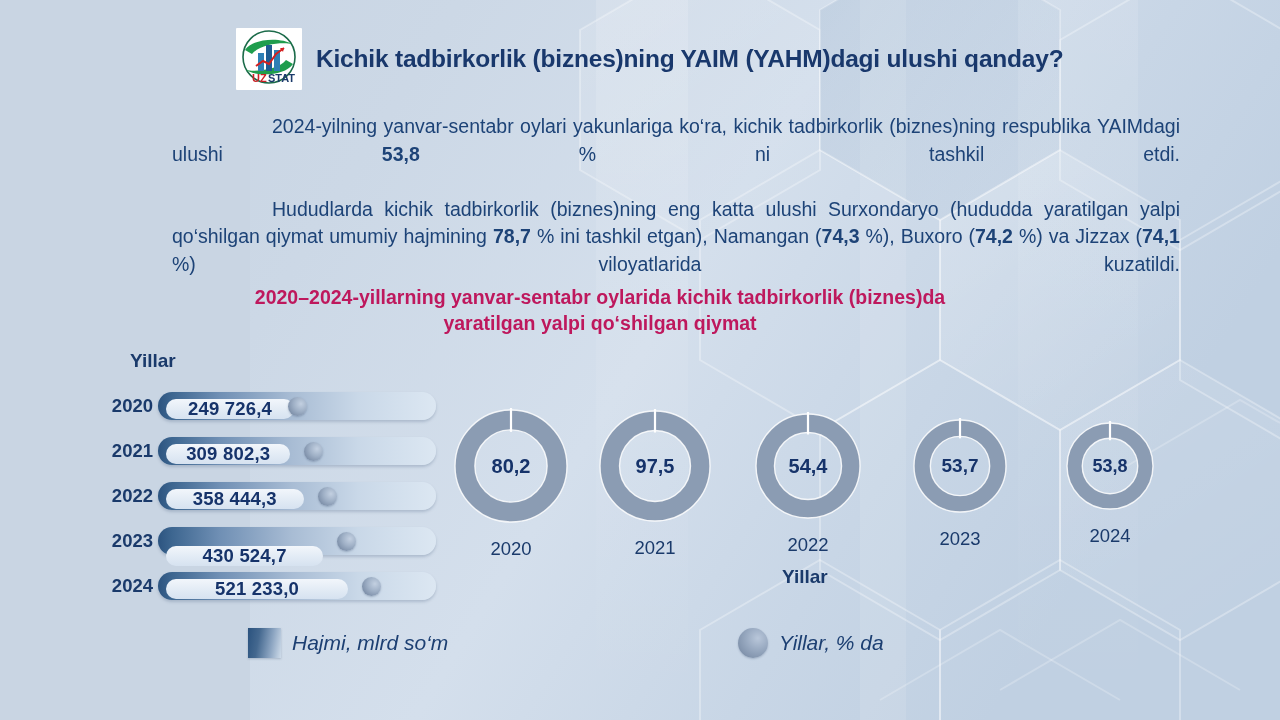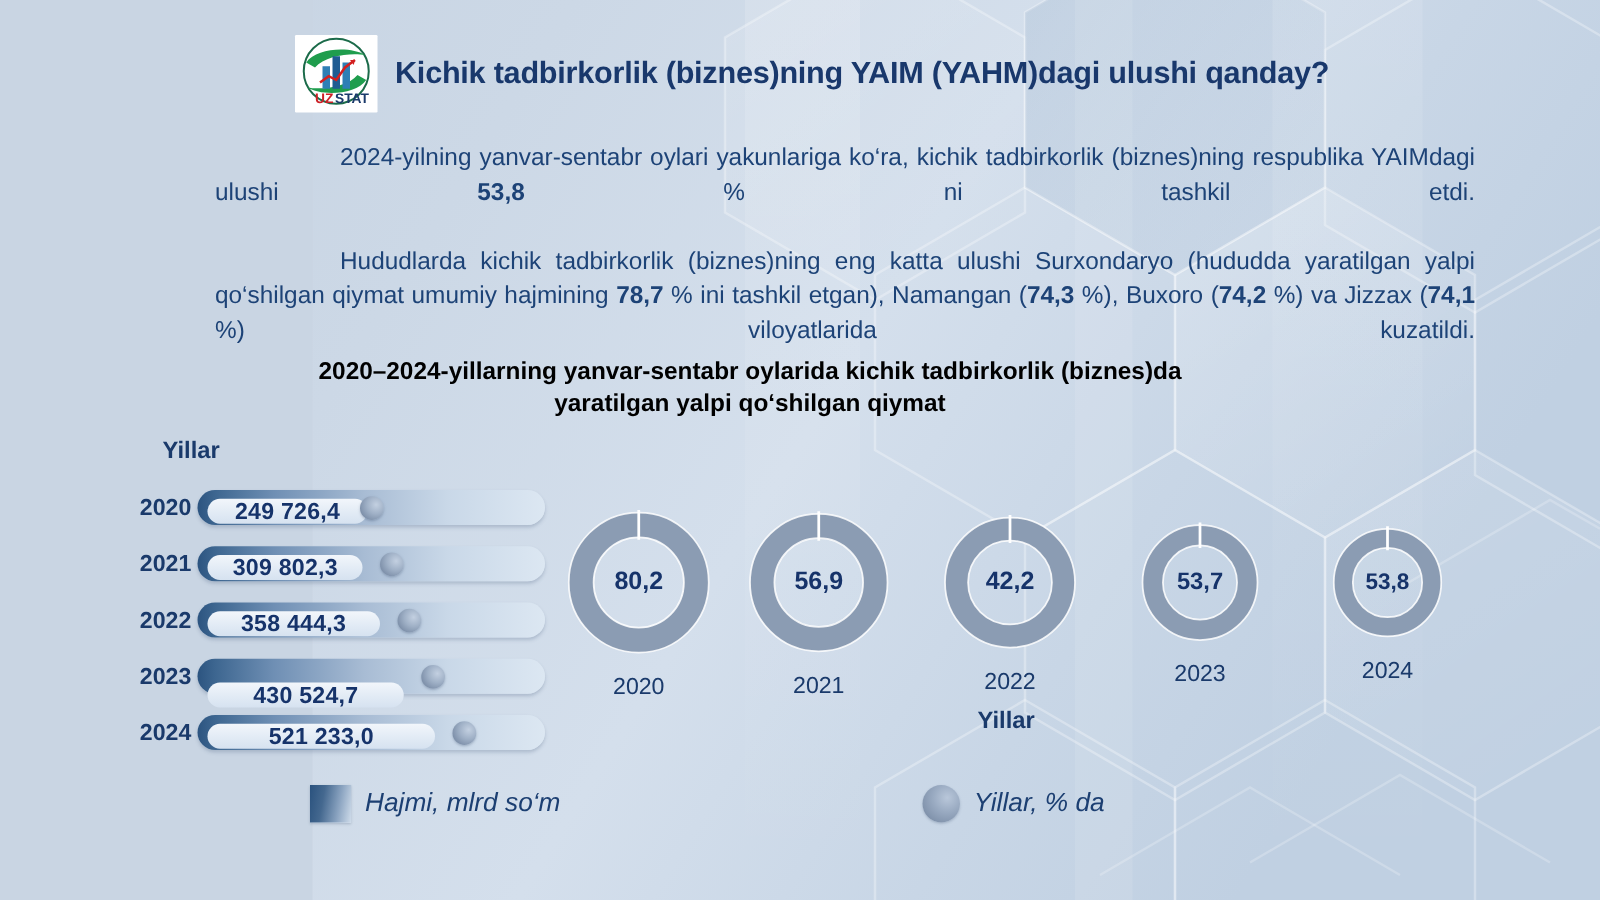--- a/index.html
+++ b/index.html
@@ -85,21 +85,21 @@
 
   
   #chart-title {
     position: absolute;
     left: 250px;
     top: 284px;
     width: 700px;
     text-align: center;
     font-size: 19.5px;
     font-weight: bold;
-    color: #000000;
+    color: #be185d;
     line-height: 26px;
   }
 
   
   #bar-panel {
     position: absolute;
     left: 96px;
     top: 350px;
     width: 340px;
     height: 240px;
@@ -448,31 +448,31 @@
           <div class="donut-value" style="top: 78px; font-size: 20px;">80,2</div>
           <div class="donut-year" style="top: 150px;">2020</div>
         </div>
         <div class="donut-cell" style="left: 156px; width: 118px; height: 200px; bottom: 0px;">
           <div class="donut-svg-wrap" style="top: 19px; width: 118px; height: 118px;"><svg width="118" height="118" viewBox="0 0 118 118">
               <circle cx="59" cy="59" r="45.2375" fill="none" stroke="#8b9cb3" stroke-width="19.525"></circle>
               <line x1="59" y1="2" x2="59" y2="25.525" stroke="#ffffff" stroke-width="2.2"></line>
               <circle cx="59" cy="59" r="55" fill="none" stroke="#ffffff" stroke-width="1.4" opacity="0.85"></circle>
               <circle cx="59" cy="59" r="35.475" fill="none" stroke="#ffffff" stroke-width="1.4" opacity="0.85"></circle>
             </svg></div>
-          <div class="donut-value" style="top: 78px; font-size: 20px;">56,9</div>
+          <div class="donut-value" style="top: 78px; font-size: 20px;">97,5</div>
           <div class="donut-year" style="top: 149px;">2021</div>
         </div>
         <div class="donut-cell" style="left: 312px; width: 112px; height: 200px; bottom: 0px;">
           <div class="donut-svg-wrap" style="top: 22px; width: 112px; height: 112px;"><svg width="112" height="112" viewBox="0 0 112 112">
               <circle cx="56" cy="56" r="42.769999999999996" fill="none" stroke="#8b9cb3" stroke-width="18.46"></circle>
               <line x1="56" y1="2" x2="56" y2="24.46" stroke="#ffffff" stroke-width="2.2"></line>
               <circle cx="56" cy="56" r="52" fill="none" stroke="#ffffff" stroke-width="1.4" opacity="0.85"></circle>
               <circle cx="56" cy="56" r="33.54" fill="none" stroke="#ffffff" stroke-width="1.4" opacity="0.85"></circle>
             </svg></div>
-          <div class="donut-value" style="top: 78px; font-size: 20px;">42,2</div>
+          <div class="donut-value" style="top: 78px; font-size: 20px;">54,4</div>
           <div class="donut-year" style="top: 146px;">2022</div>
         </div>
         <div class="donut-cell" style="left: 470px; width: 100px; height: 200px; bottom: 0px;">
           <div class="donut-svg-wrap" style="top: 28px; width: 100px; height: 100px;"><svg width="100" height="100" viewBox="0 0 100 100">
               <circle cx="50" cy="50" r="37.835" fill="none" stroke="#8b9cb3" stroke-width="16.33"></circle>
               <line x1="50" y1="2" x2="50" y2="22.33" stroke="#ffffff" stroke-width="2.2"></line>
               <circle cx="50" cy="50" r="46" fill="none" stroke="#ffffff" stroke-width="1.4" opacity="0.85"></circle>
               <circle cx="50" cy="50" r="29.67" fill="none" stroke="#ffffff" stroke-width="1.4" opacity="0.85"></circle>
             </svg></div>
           <div class="donut-value" style="top: 78px; font-size: 19px;">53,7</div>

